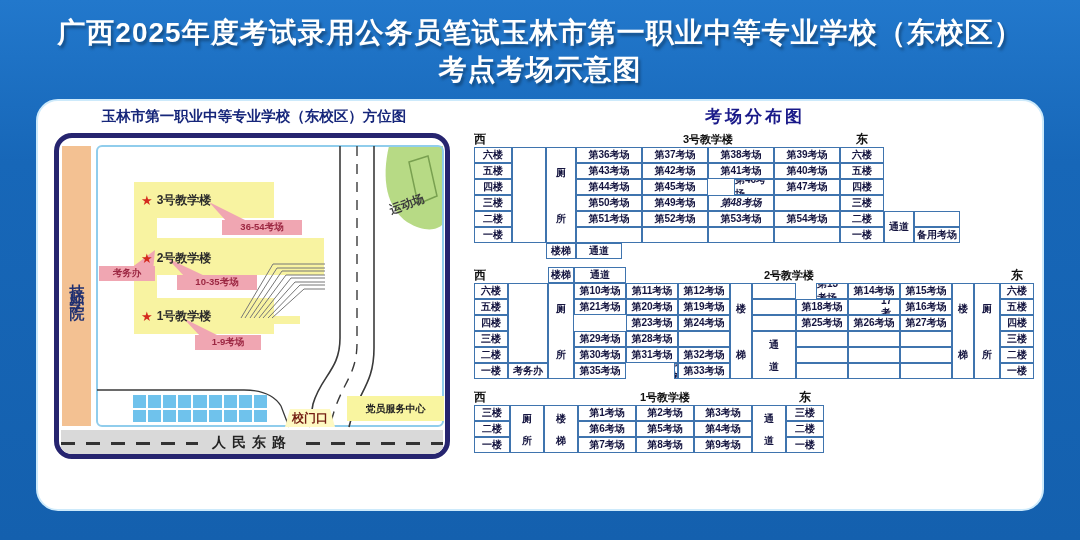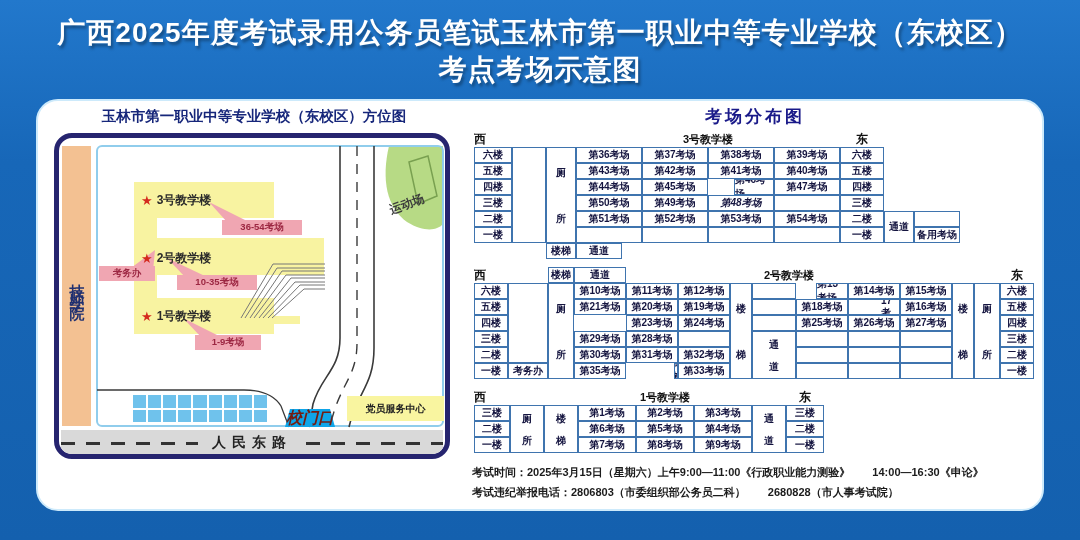--- a/index.html
+++ b/index.html
@@ -56,23 +56,23 @@
     display:grid; grid-template-columns:repeat(9,1fr); grid-template-rows:1fr 1fr; gap:2px;
   }
   .bluegrid > div { background:#6fc2ec; }
   .service {
     position:absolute; left:288px; top:258px; width:97px; height:25px; z-index:3;
     background:#f9f5a0; display:flex; align-items:center; justify-content:center;
     font-size:10px; font-weight:900; color:#222;
   }
   .gate {
     position:absolute; left:226px; top:271px; width:50px; height:18px; z-index:4;
-    background:#0ea5e9; clip-path:polygon(10% 0,90% 0,100% 100%,0% 100%);
+    background:#fef9c3; clip-path:polygon(10% 0,90% 0,100% 100%,0% 100%);
     display:flex; align-items:center; justify-content:center;
-    font-size:16px; font-weight:900; color:#731d12;font-style:italic;
+    font-size:12px; font-weight:900; color:#731d12;
   }
   .roadband {
     position:absolute; left:2px; top:292px; width:382px; height:26px; z-index:3;
     background:#d9d9d9; display:flex; align-items:center; justify-content:center;
   }
   .roadband .rtext { font-size:14px; font-weight:900; color:#222; letter-spacing:6px; margin:0 14px; }
   .dash { height:3px; flex:1; background:repeating-linear-gradient(90deg,#333 0 14px,transparent 14px 25px); }
   
   .dist-sec { position:absolute; left:434px; top:4px; width:566px; }
   .dist-title { text-align:center; font-weight:900; color:#191989; font-size:17px; letter-spacing:3px; margin-bottom:3px; }
@@ -355,18 +355,14 @@
           <div class="cell" style="grid-area: 3 / 5;">第5考场</div>
           <div class="cell" style="grid-area: 3 / 6;">第4考场</div>
           <div class="cell" style="grid-area: 3 / 8;">二楼</div>
           <div class="cell" style="grid-area: 4 / 1;">一楼</div>
           <div class="cell" style="grid-area: 4 / 4;">第7考场</div>
           <div class="cell" style="grid-area: 4 / 5;">第8考场</div>
           <div class="cell" style="grid-area: 4 / 6;">第9考场</div>
           <div class="cell" style="grid-area: 4 / 8;">一楼</div>
         </div>
       </div>
-    <div class="footer">
-      <div>考试时间：2025年3月15日（星期六）上午9:00—11:00《行政职业能力测验》　　14:00—16:30《申论》</div>
-      <div>考试违纪举报电话：2806803（市委组织部公务员二科）　　2680828（市人事考试院）</div>
-    </div>
   </div>
 </div>
 
 </body></html>

